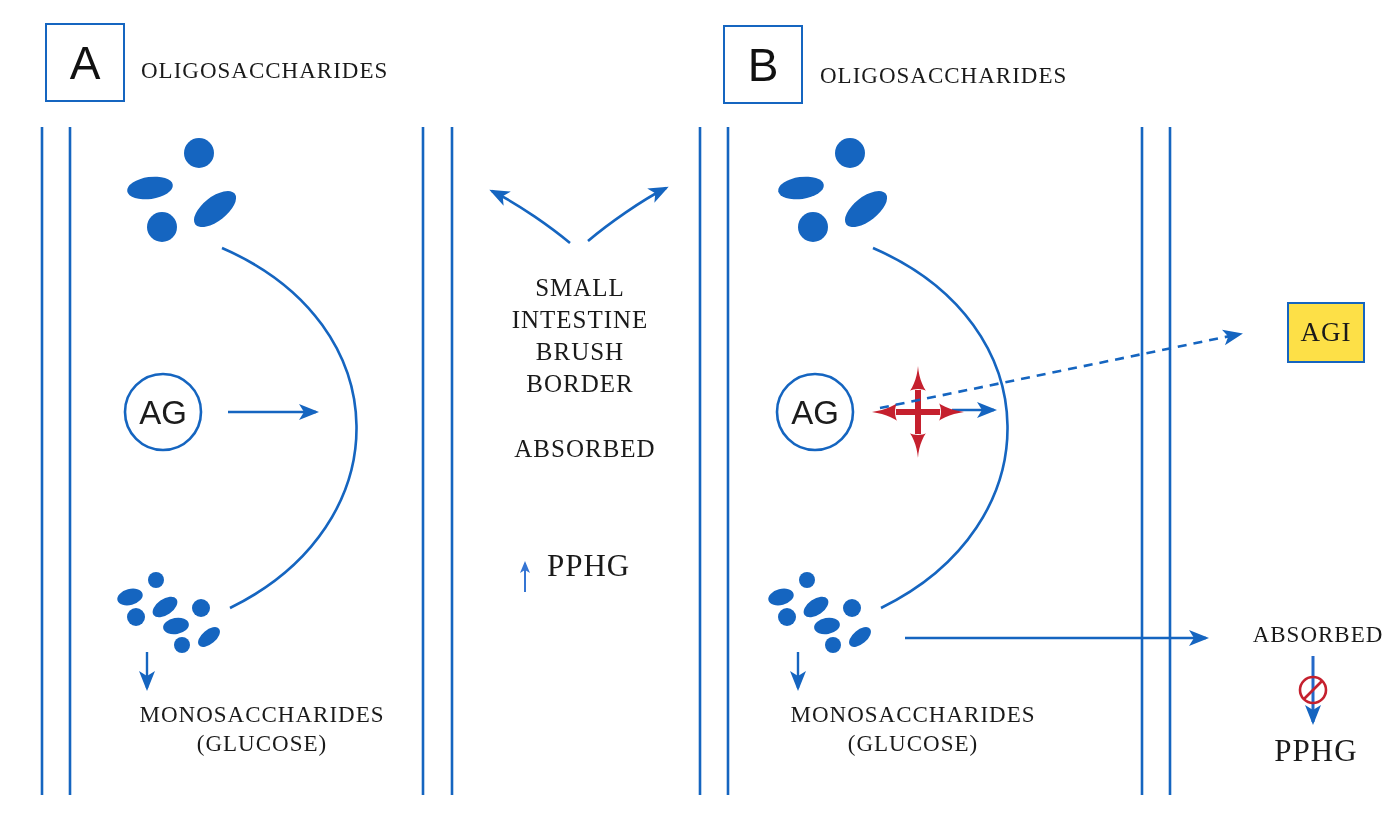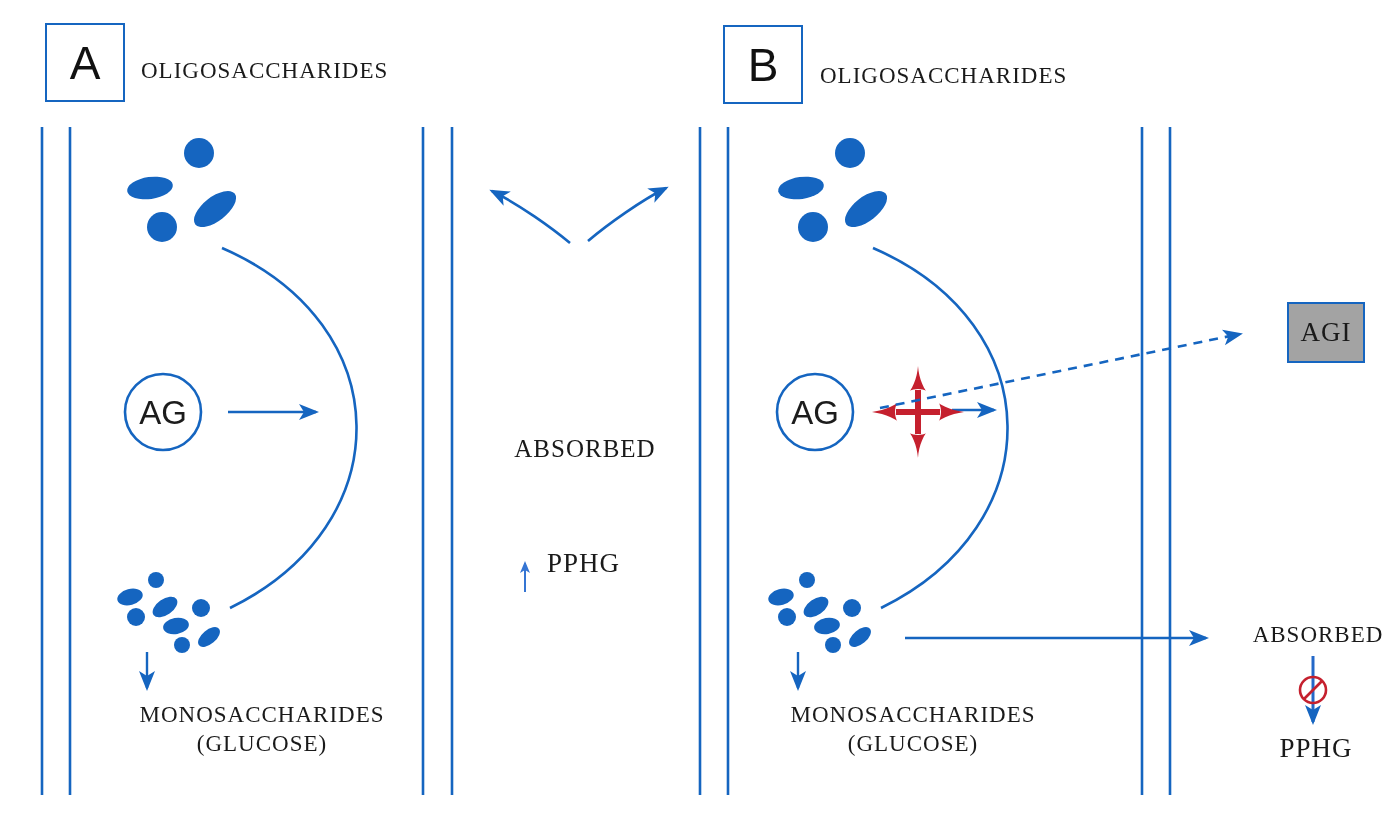--- a/index.html
+++ b/index.html
@@ -5,25 +5,25 @@
   html,body{margin:0;padding:0;background:#fff;}
   #stage{position:relative;width:1400px;height:829px;background:#ffffff;overflow:hidden;
          font-family:"Liberation Serif", serif;color:#1a1a1a;}
   #gfx{position:absolute;left:0;top:0;}
   .txt{position:absolute;white-space:nowrap;color:#1a1a1a;}
   .serif{font-family:"Liberation Serif", serif;letter-spacing:1px;}
   .centered{transform:translateX(-50%);text-align:center;}
   .panel-box{position:absolute;border:2px solid #1565c0;display:flex;align-items:center;justify-content:center;
              font-family:"Liberation Sans", sans-serif;font-size:46px;color:#111;background:#fff;}
   .agi-box{position:absolute;border:2px solid #1565c0;display:flex;align-items:center;justify-content:center;
-           font-family:"Liberation Serif", serif;font-size:27px;letter-spacing:1px;background:#a3a3a3;}
+           font-family:"Liberation Serif", serif;font-size:27px;letter-spacing:1px;background:#fde047;}
   .oligo{font-size:23px;}
   .mono{font-size:23px;line-height:29px;margin-left:16px;}
   .brush{font-size:25px;line-height:32px;}
-  .big{font-size:27px;}
+  .big{font-size:31px;}
   .ag-label{position:absolute;transform:translate(-50%,-50%);font-family:"Liberation Sans", sans-serif;
             font-size:33px;color:#1c1c1c;text-align:center;}
 </style>
 </head>
 <body>
 
 <div id="stage">
 
   <svg id="gfx" width="1400" height="829" viewBox="0 0 1400 829">
     <defs>
@@ -121,20 +121,26 @@
   <div class="panel-box" style="left:45px;top:23px;width:76px;height:75px;">
     <span>A</span>
   </div>
   <div class="txt serif oligo" style="left:141px;top:58px;">OLIGOSACCHARIDES</div>
   <div class="ag-label" style="left:163px;top:413px;">AG</div>
   <div class="txt serif mono centered" style="left:246px;top:700px;">
     <div>MONOSACCHARIDES</div>
     <div>(GLUCOSE)</div>
   </div>
 
+  <div class="txt serif brush centered" style="left:580px;top:272px;">
+    <div>SMALL</div>
+    <div>INTESTINE</div>
+    <div>BRUSH</div>
+    <div>BORDER</div>
+  </div>
   <div class="txt serif brush centered" style="left:585px;top:433px;">ABSORBED</div>
   <div class="txt serif big" style="left:547px;top:548px;">PPHG</div>
 
   <div class="panel-box" style="left:723px;top:25px;width:76px;height:75px;">
     <span>B</span>
   </div>
   <div class="txt serif oligo" style="left:820px;top:63px;">OLIGOSACCHARIDES</div>
   <div class="ag-label" style="left:815px;top:413px;">AG</div>
   <div class="agi-box" style="left:1287px;top:302px;width:74px;height:57px;">
     <span>AGI</span>

